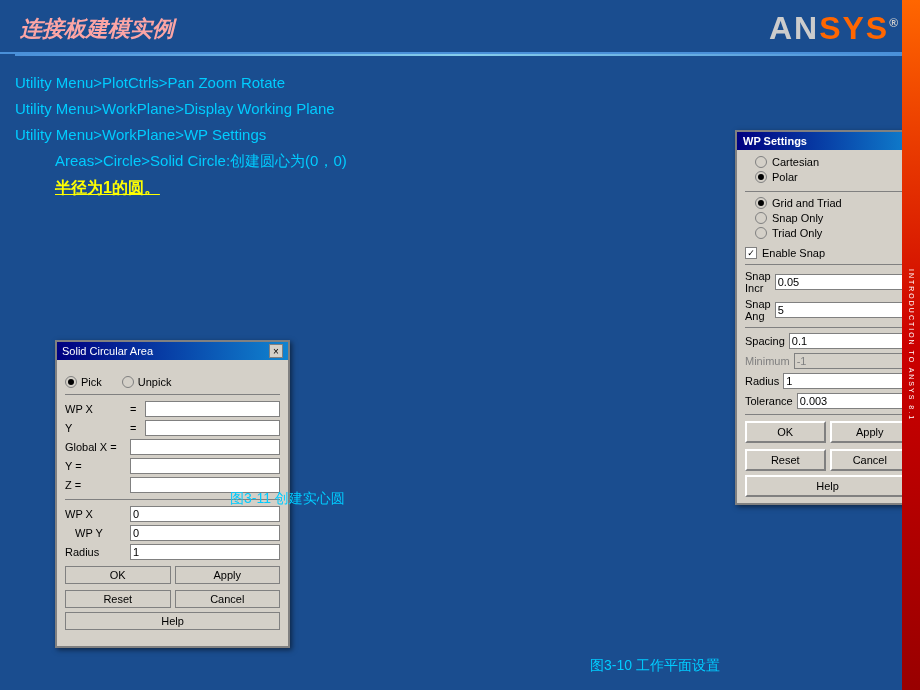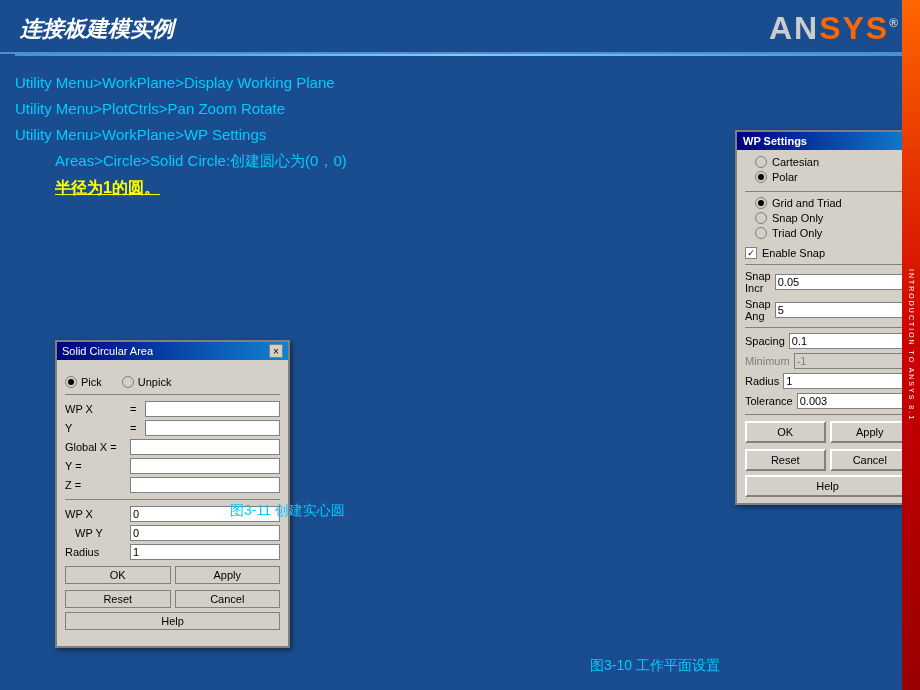--- a/index.html
+++ b/index.html
@@ -16,21 +16,21 @@
     .header {
       background: #1a4d8f;
       padding: 10px 20px 5px 20px;
       display: flex;
       justify-content: space-between;
       align-items: center;
       border-bottom: 2px solid #4a90d9;
     }
 
     .header-title {
-      color: #ffffff;
+      color: #fca5a5;
       font-size: 22px;
       font-style: italic;
       font-weight: bold;
     }
 
     .ansys-logo {
       display: flex;
       align-items: center;
     }
 
@@ -198,21 +198,20 @@
       text-align: center;
     }
 
     
     .figure-caption {
       position: absolute;
       left: 230px;
       top: 490px;
       color: #00ccff;
       font-size: 14px;
-      margin-top: 12px;
     }
 
     
     .wp-settings-panel {
       position: absolute;
       right: 0;
       top: 130px;
       width: 185px;
       background: #d4d0c8;
       border: 2px solid #808080;
@@ -392,22 +391,22 @@
     <span class="ansys-logo-text">
       <span class="an">AN</span><span class="sys">SYS</span><span style="color:#cccccc;font-size:12px;vertical-align:super">®</span>
     </span>
   </div>
 </div>
 
 <div class="header-divider"></div>
 
 <div class="main-content">
   <div class="left-content">
+    <div class="text-line">Utility Menu&gt;PlotCtrls&gt;Pan Zoom Rotate</div>
     <div class="text-line">Utility Menu&gt;WorkPlane&gt;Display Working Plane</div>
-    <div class="text-line">Utility Menu&gt;PlotCtrls&gt;Pan Zoom Rotate</div>
     <div class="text-line">Utility Menu&gt;WorkPlane&gt;WP Settings</div>
     <div class="text-line indented">
       <span>Areas&gt;Circle&gt;Solid Circle:创建圆心为(0，0)</span>
     </div>
     <div class="text-line indented chinese-text">
       <span style="text-decoration:underline;font-weight:bold;color:#ffff00;">半径为1的圆。</span>
     </div>
   </div>
 </div>
 

